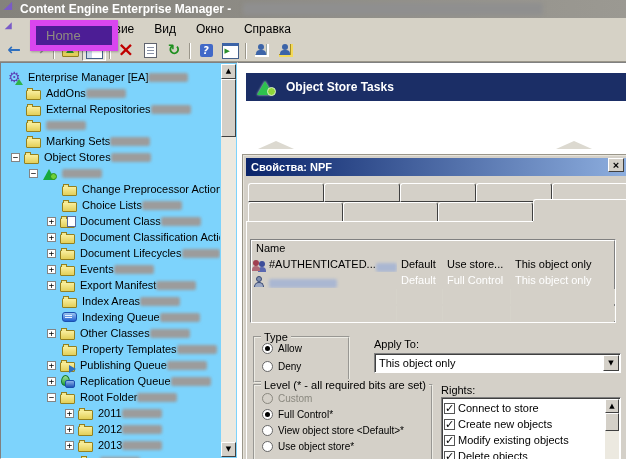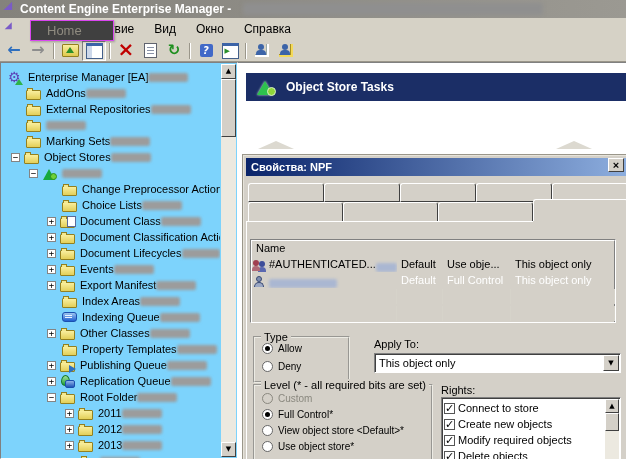--- a/index.html
+++ b/index.html
@@ -18,22 +18,22 @@
   .title-redact{position:absolute;left:243px;top:3px;width:300px;height:12px;}
   
   .menubar{position:absolute;left:0;top:18px;width:626px;height:22px;background:#d6d2c6;
     display:flex;align-items:center;border-bottom:1px solid #b9b5a7;}
   .menu-glyph{width:12px;height:12px;margin:0 6px 0 4px;position:relative;flex:0 0 12px;}
   .menu-glyph::before{content:"";position:absolute;left:1px;top:2px;width:0;height:0;
     border-top:5px solid #7a5bc7;border-left:5px solid transparent;border-right:5px solid transparent;
     transform:rotate(-45deg);}
   .menu-item{padding:3px 10px;font-size:12px;}
   .tooltip-home{position:absolute;left:30px;top:20px;width:66px;height:19px;z-index:40;
-    background:#404040;border:1px solid #d946ef;box-shadow:1px 1px 2px rgba(0,0,0,.25);
-    color:#8f8b80;font-size:13px;line-height:19px;padding-left:16px;}
+    background:#4c1d95;border:6px solid #d946ef;box-shadow:1px 1px 2px rgba(0,0,0,.25);
+    color:#8f8b80;font-size:13px;line-height:19px;padding-left:10px;}
   
   .toolbar{position:absolute;left:0;top:40px;width:626px;height:22px;background:#d6d2c6;
     display:flex;align-items:center;border-bottom:1px solid #9a968a;padding-left:2px;box-sizing:border-box;}
   .tbtn{width:24px;height:20px;display:flex;align-items:center;justify-content:center;
     border:1px solid transparent;box-sizing:border-box;}
   .tbtn.pressed{border-color:#808080 #fff #fff #808080;background:#e6e3da;}
   .tsep{width:1px;height:16px;background:#9a968a;border-right:1px solid #fff;margin:0 3px;}
   .glyph{display:inline-block;position:relative;font-family:"DejaVu Sans",sans-serif;}
   .back-icon::before{content:"←";color:#2f6fbe;font-weight:bold;font-size:16px;line-height:14px;}
   .forward-icon::before{content:"→";color:#8d8d8d;font-weight:bold;font-size:16px;line-height:14px;}
@@ -470,21 +470,21 @@
       </div>
       <div>
 
       <div class="acl-row">
             <span class="c0">
               <span class="row-icon icon-slot users-icon"></span>
               <span>#AUTHENTICATED...</span>
               <span class="redact-row" hidden=""></span>
             </span>
             <span class="c1">Default</span>
-            <span class="c2">Use obje...</span>
+            <span class="c2">Use store...</span>
             <span class="c3">This object only</span>
           </div>
           <div class="acl-row selected redacted">
             <span class="c0">
               <span class="row-icon icon-slot user-icon"></span>
               <span></span>
               <span class="redact-row"></span>
             </span>
             <span class="c1">Default</span>
             <span class="c2">Full Control</span>
@@ -556,21 +556,21 @@
       <label class="right-row checked">
             <span class="cb checked"></span>
             <span>Connect to store</span>
           </label>
           <label class="right-row checked">
             <span class="cb checked"></span>
             <span>Create new objects</span>
           </label>
           <label class="right-row checked">
             <span class="cb checked"></span>
-            <span>Modify required objects</span>
+            <span>Modify existing objects</span>
           </label>
           <label class="right-row checked">
             <span class="cb checked"></span>
             <span>Delete objects</span>
           </label>
         </div>
       <div class="rights-scroll">
         <div class="sb-btn sb-up">▲</div>
         <div class="sb-thumb"></div>
       </div>

